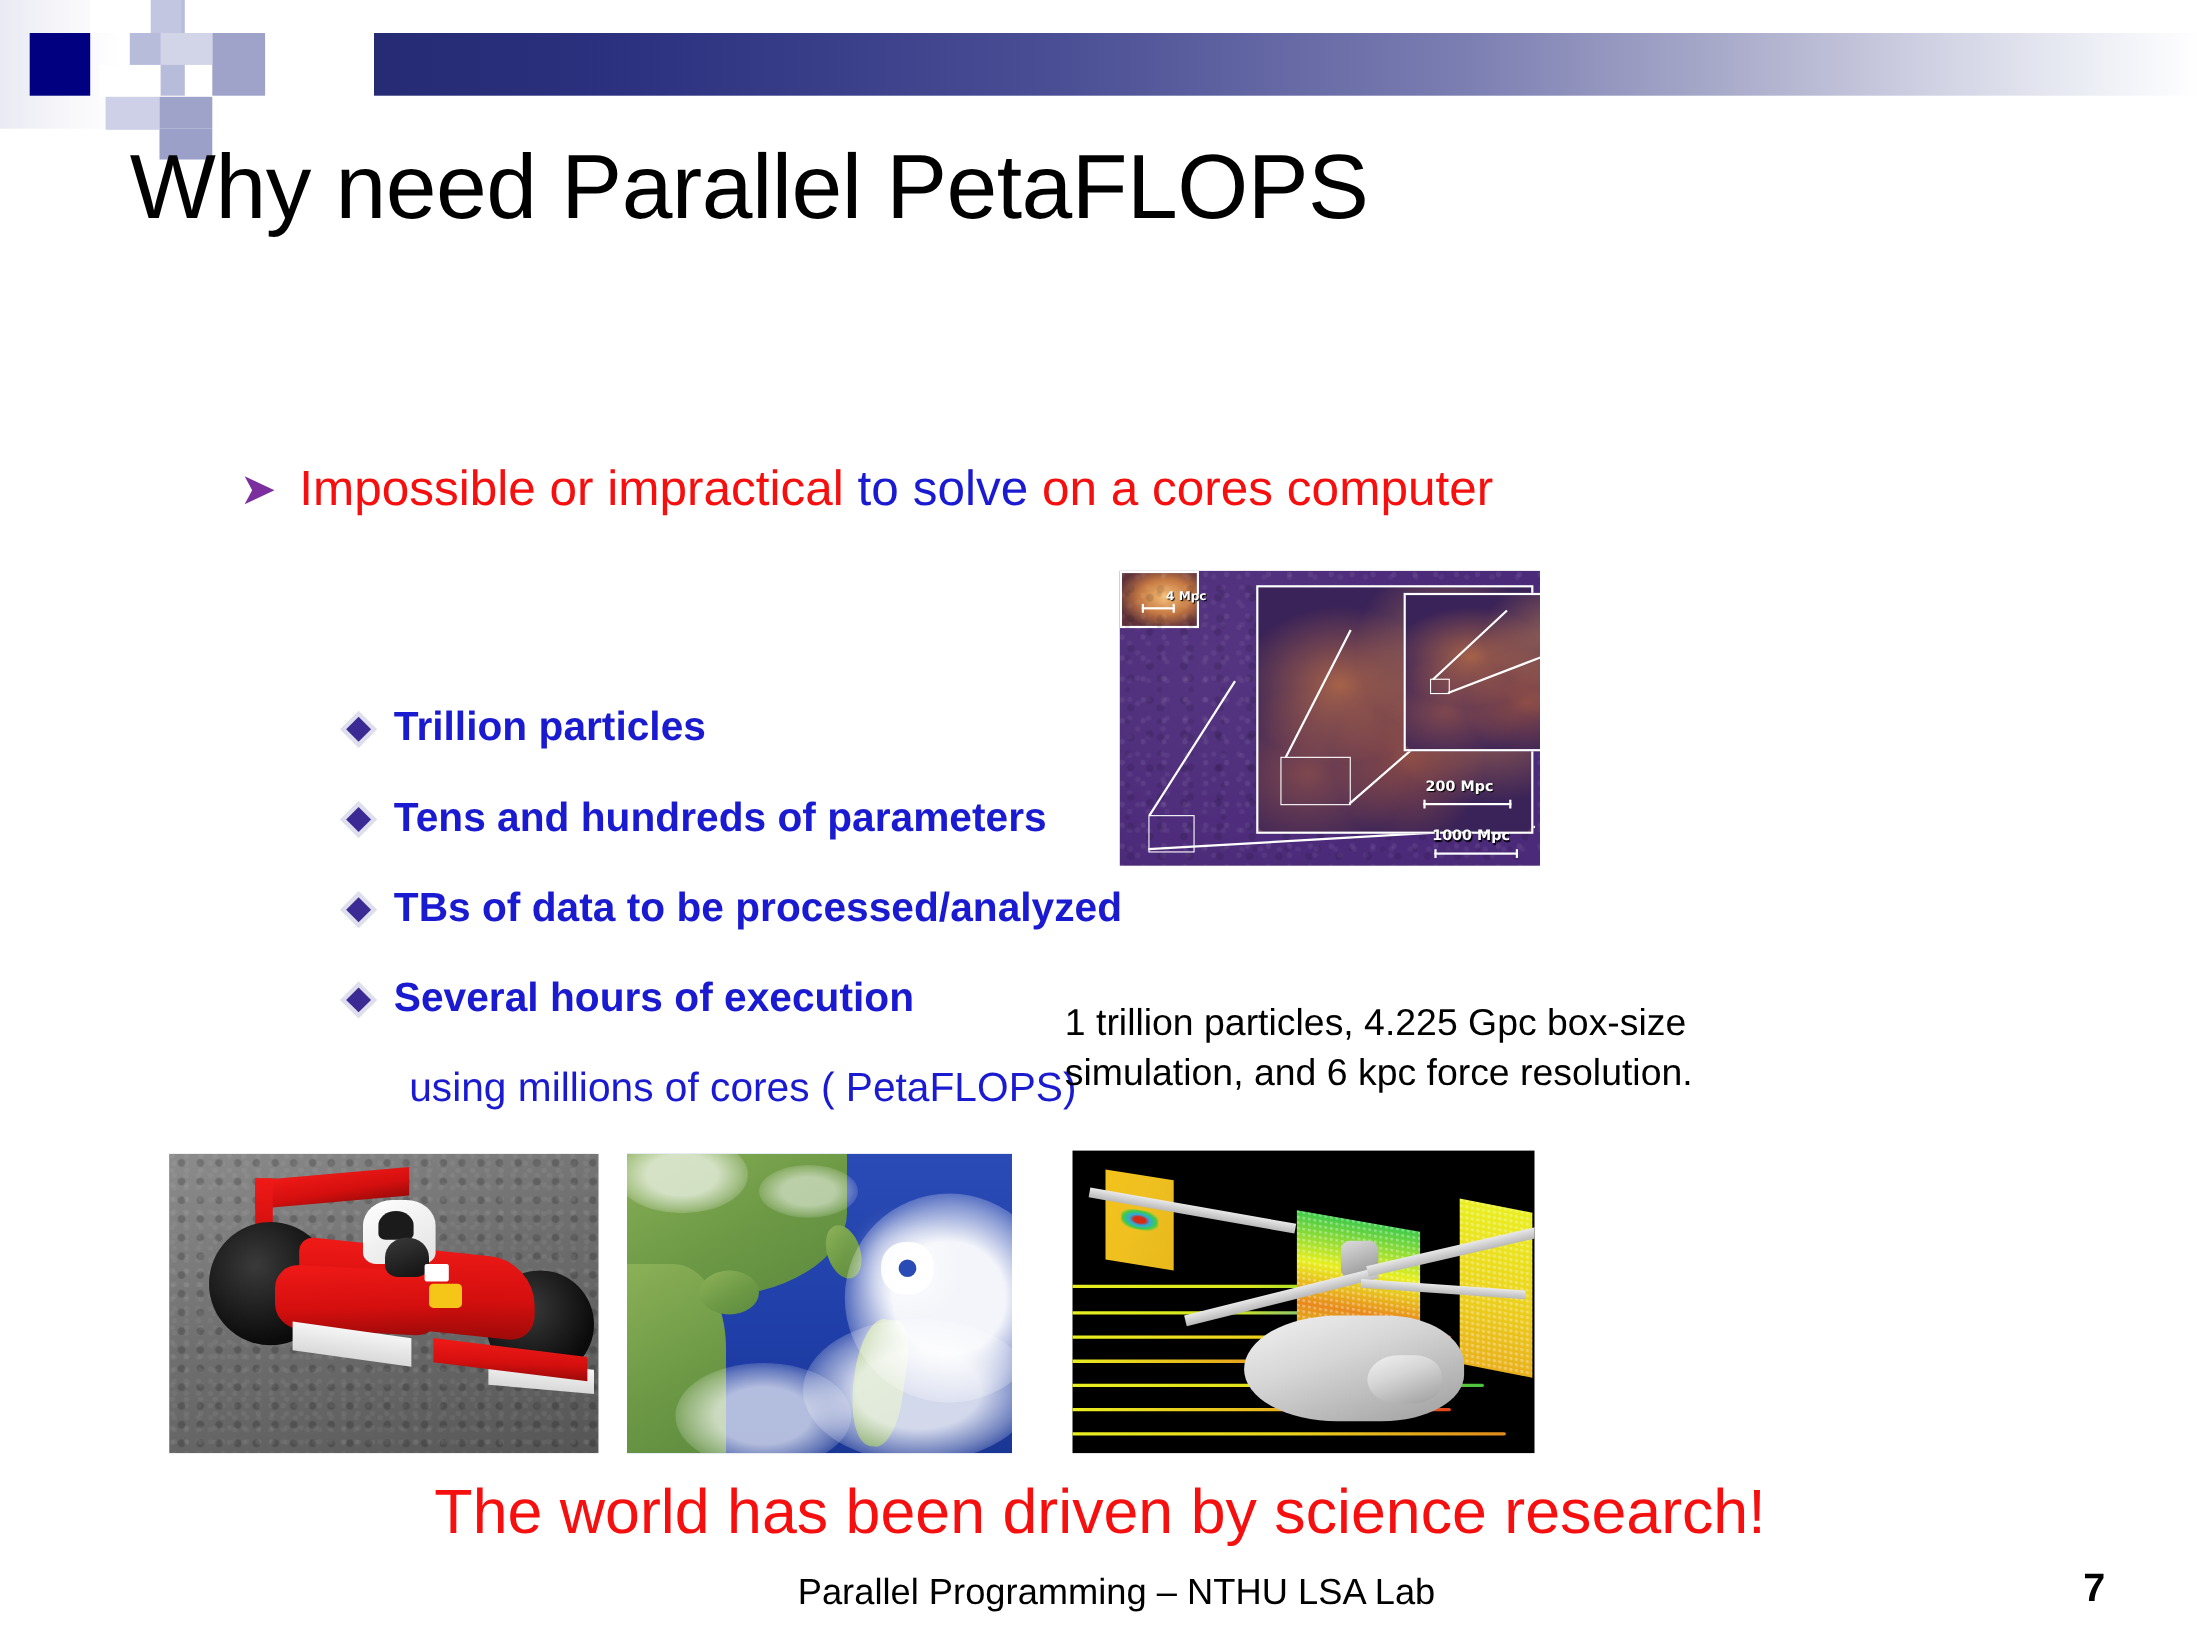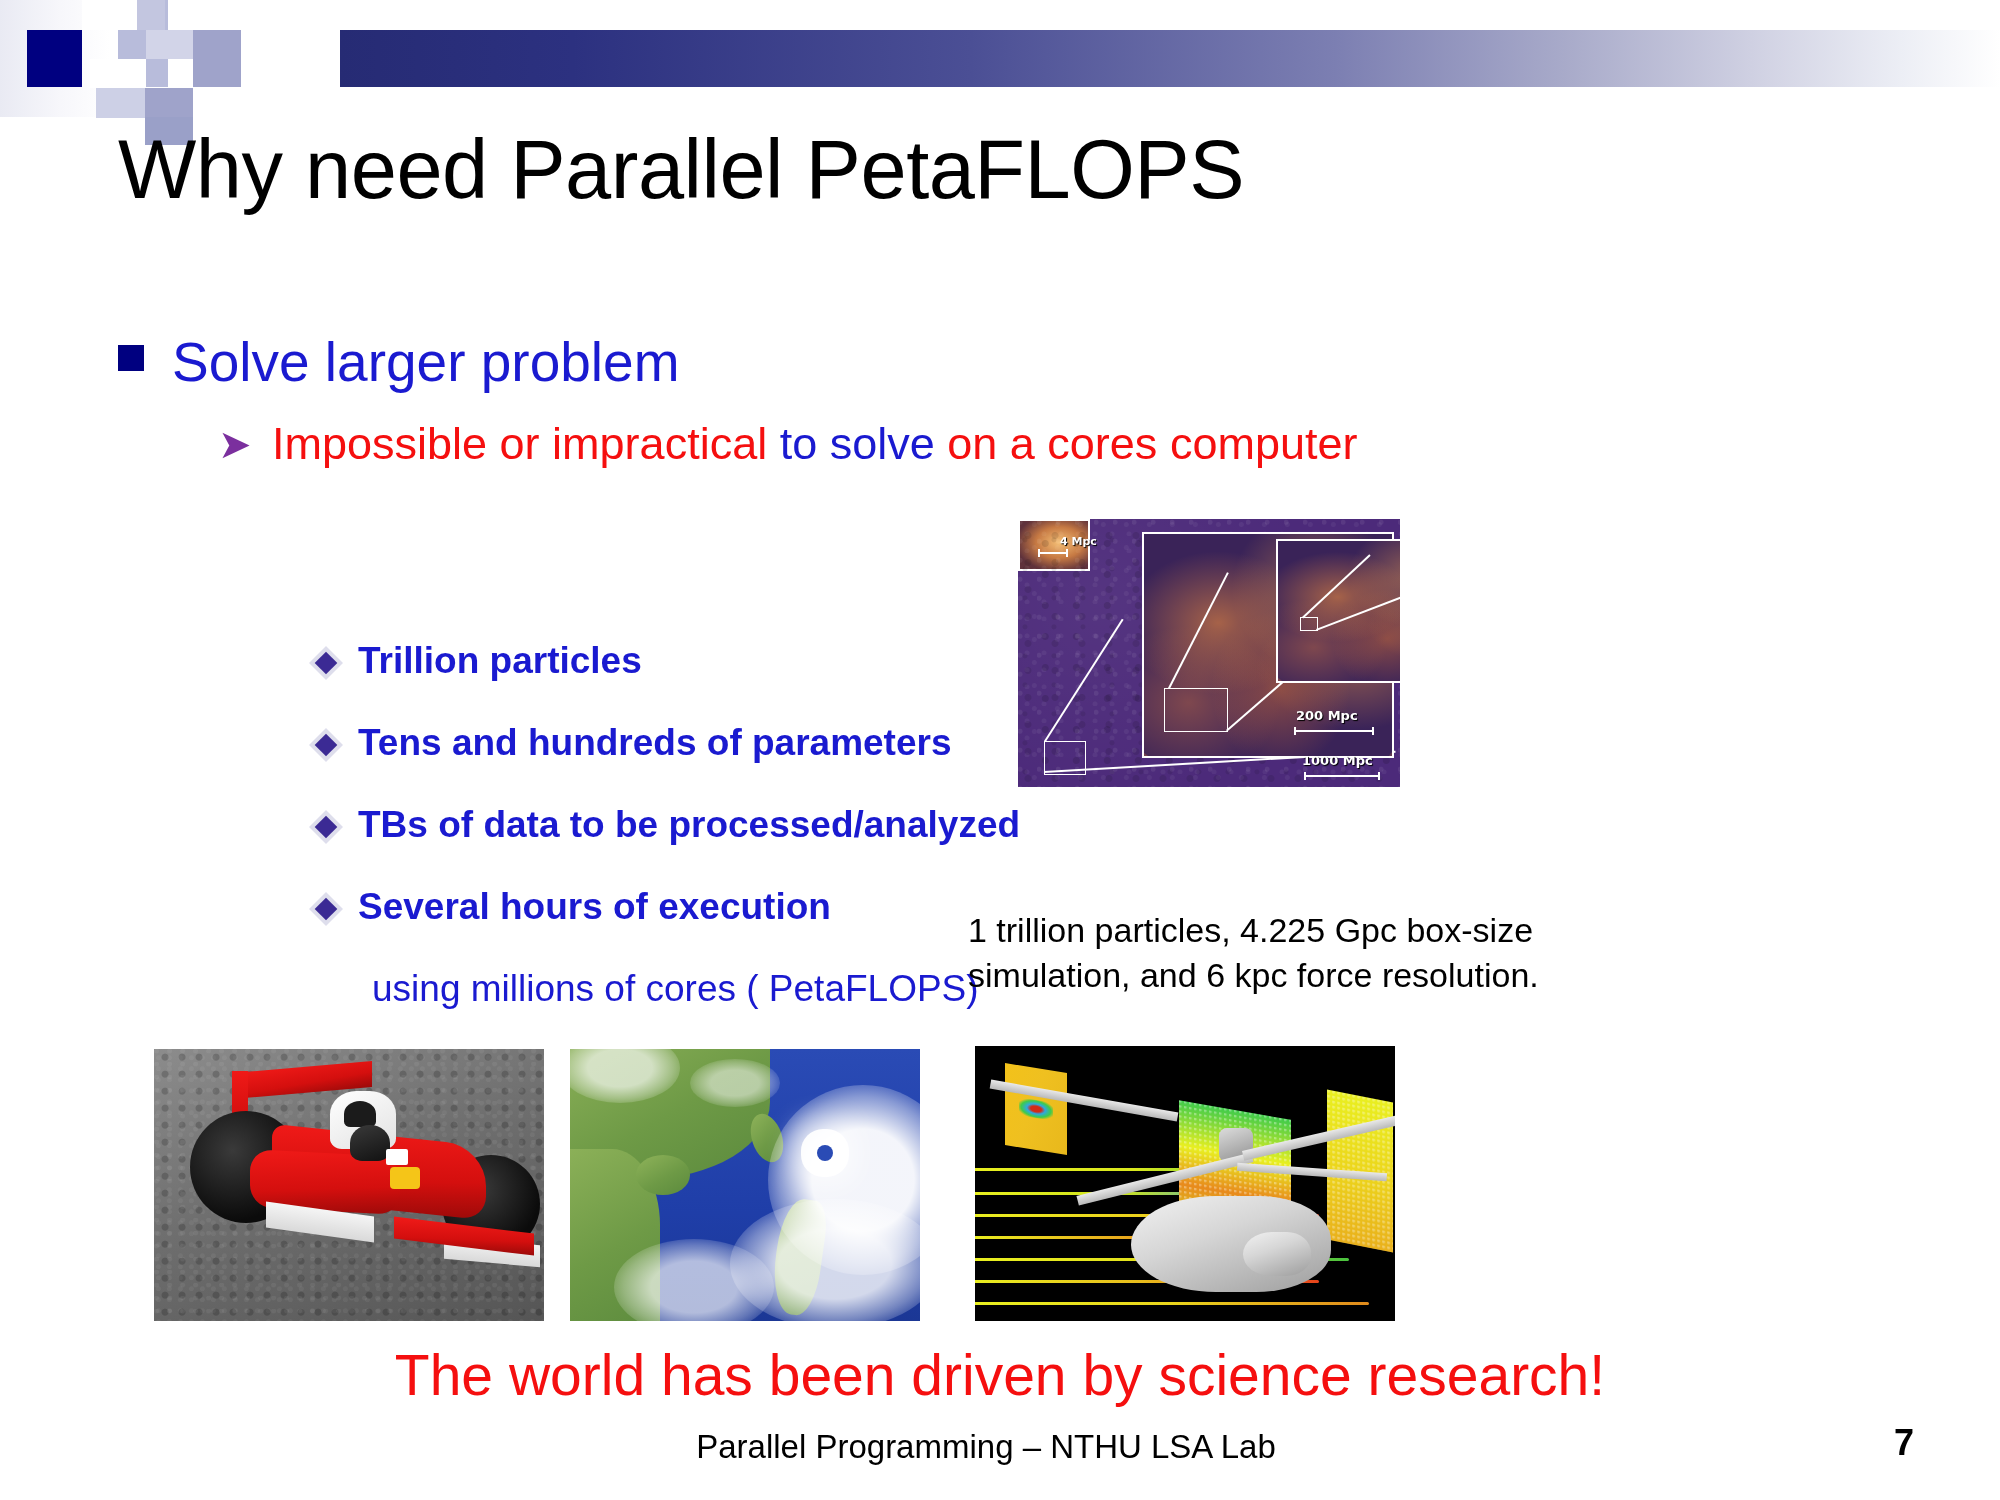--- a/index.html
+++ b/index.html
@@ -273,20 +273,21 @@
   }
   
   #footer {
     position: absolute;
     left: 0;
     top: 1428px;
     width: 1972px;
     text-align: center;
     font-size: 33px;
     color: #000000;
+    padding-left: 29px;
   }
   #pagenum {
     position: absolute;
     right: 86px;
     top: 1422px;
     font-size: 36px;
     font-weight: bold;
     color: #000000;
   }
 </style>
@@ -305,23 +306,20 @@
     <div class="sq sq-a"></div>
     <div class="sq sq-g"></div>
     <div class="sq sq-i"></div>
     <div class="sq sq-j"></div>
     <div class="sq sq-l"></div>
     <div class="sq sq-navy"></div>
   </div>
 
   <div id="title">Why need Parallel PetaFLOPS</div>
 
-  <div class="lvl1" style="top:330px;">
-    <span class="marker"></span><span>Solve larger problem</span>
-  </div>
 
   <div class="lvl2" style="top:418px;">
     <span class="arrow">➤</span><span class="red">Impossible or impractical </span><span class="blue">to solve </span><span class="red">on a cores computer</span>
   </div>
 
 
   <div class="lvl3" style="top:640px;">
     <span class="diamond"></span><span>Trillion particles</span>
   </div>
   <div class="lvl3" style="top:722px;">

